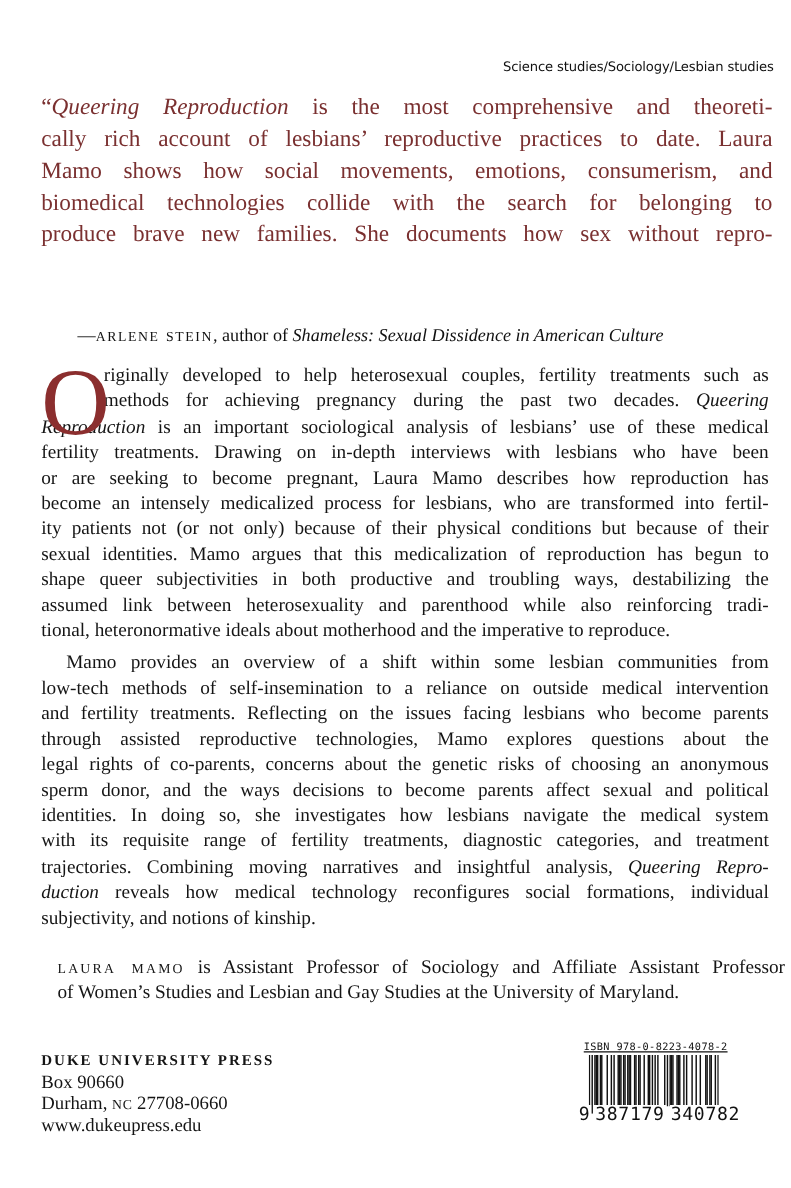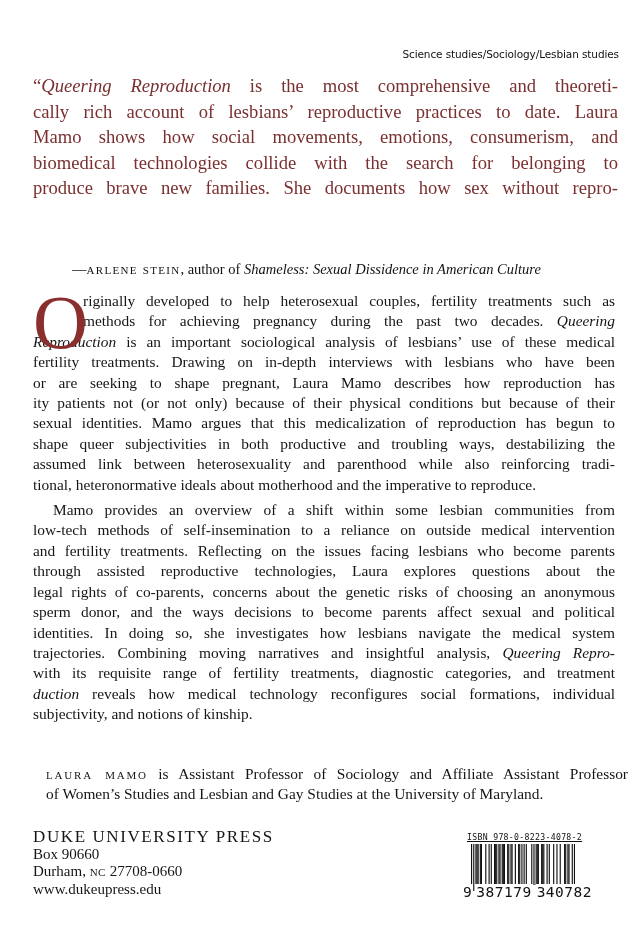--- a/index.html
+++ b/index.html
@@ -15,21 +15,21 @@
     .quote {
       position: absolute; left: 33px; top: 73px; width: 585px;
       font-family: "Liberation Serif", serif; font-size: 18.6px; line-height: 25.6px;
       color: #7a3030; text-align: justify;
     }
     .quote .line { display: block; text-align: justify; text-align-last: justify; white-space: nowrap; }
     .quote .line.last { text-align-last: left; }
     .quote em { }
 
     .attribution {
-      position: absolute; left: 72px; top: 261px; width: 545px;
+      position: absolute; left: 62px; top: 261px; width: 545px;
       font-family: "Liberation Serif", serif; font-size: 14.5px; color: #111; white-space: nowrap;
     }
     .smallcaps { font-variant: small-caps; letter-spacing: 1.3px; text-transform: lowercase; }
     .attribution .smallcaps { font-size: 15px; }
 
     .body-text {
       position: absolute; left: 33px; top: 291px; width: 582px;
       font-family: "Liberation Serif", serif; font-size: 15.4px; line-height: 20.4px; color: #151515;
     }
     .body-text .line { display: block; white-space: nowrap; text-align: justify; text-align-last: justify; }
@@ -47,21 +47,21 @@
       position: absolute; left: 46px; top: 764px; width: 582px;
       font-family: "Liberation Serif", serif; font-size: 15.4px; line-height: 20.4px; color: #151515;
     }
     .bio .line { display: block; white-space: nowrap; }
     .bio .smallcaps { font-size: 15.6px; letter-spacing: 1.8px; }
 
     .publisher {
       position: absolute; left: 33px; top: 828px; width: 300px;
       font-family: "Liberation Serif", serif; font-size: 15px; line-height: 17.5px; color: #151515;
     }
-    .publisher .name { letter-spacing: 1.6px; font-size: 17px; font-weight: normal; display: block; }
+    .publisher .name { letter-spacing: 1.6px; font-size: 12px; font-weight: bold; display: block; margin-top: 12px; }
     .publisher .pline { display: block; }
 
     .barcode {
       position: absolute; left: 462px; top: 832px; width: 118px; height: 68px;
     }
     .isbn-text {
       position: absolute; left: 5px; top: 0px;
       font-family: "DejaVu Sans Mono", monospace; font-size: 8.2px; color: #111; letter-spacing: 0.3px; white-space: nowrap; text-decoration: underline;
     }
     .bars { position: absolute; left: 9px; top: 12px; width: 104px; height: 47px; }
@@ -91,36 +91,37 @@
   <div class="attribution">
     <span>—</span><span class="smallcaps">Arlene Stein</span><span>, author of </span><em>Shameless: Sexual Dissidence in American Culture</em>
   </div>
 
   <div class="body-text" id="desc">
     <span class="dropcap">O</span>
   <span class="line indent-dc"><span>riginally developed to help heterosexual couples, fertility treatments such as</span></span>
       <span class="line indent-dc"><span>methods for achieving pregnancy during the past two decades. </span><em>Queering</em></span>
       <span class="line"><em>Reproduction</em><span> is an important sociological analysis of lesbians’ use of these medical</span></span>
       <span class="line"><span>fertility treatments. Drawing on in-depth interviews with lesbians who have been</span></span>
-      <span class="line"><span>or are seeking to shape pregnant, Laura Mamo describes how reproduction has</span></span>
+      <span class="line"><span>or are seeking to become pregnant, Laura Mamo describes how reproduction has</span></span>
+      <span class="line"><span>become an intensely medicalized process for lesbians, who are transformed into fertil-</span></span>
       <span class="line"><span>ity patients not (or not only) because of their physical conditions but because of their</span></span>
       <span class="line"><span>sexual identities. Mamo argues that this medicalization of reproduction has begun to</span></span>
       <span class="line"><span>shape queer subjectivities in both productive and troubling ways, destabilizing the</span></span>
       <span class="line"><span>assumed link between heterosexuality and parenthood while also reinforcing tradi-</span></span>
       <span class="line last"><span>tional, heteronormative ideals about motherhood and the imperative to reproduce.</span></span>
       <span class="gap"></span>
       <span class="line para-start"><span>Mamo provides an overview of a shift within some lesbian communities from</span></span>
       <span class="line"><span>low-tech methods of self-insemination to a reliance on outside medical intervention</span></span>
       <span class="line"><span>and fertility treatments. Reflecting on the issues facing lesbians who become parents</span></span>
-      <span class="line"><span>through assisted reproductive technologies, Laura explores questions about the</span></span>
+      <span class="line"><span>through assisted reproductive technologies, Mamo explores questions about the</span></span>
       <span class="line"><span>legal rights of co-parents, concerns about the genetic risks of choosing an anonymous</span></span>
       <span class="line"><span>sperm donor, and the ways decisions to become parents affect sexual and political</span></span>
       <span class="line"><span>identities. In doing so, she investigates how lesbians navigate the medical system</span></span>
+      <span class="line"><span>with its requisite range of fertility treatments, diagnostic categories, and treatment</span></span>
       <span class="line"><span>trajectories. Combining moving narratives and insightful analysis, </span><em>Queering Repro-</em></span>
-      <span class="line"><span>with its requisite range of fertility treatments, diagnostic categories, and treatment</span></span>
       <span class="line"><em>duction</em><span> reveals how medical technology reconfigures social formations, individual</span></span>
       <span class="line last"><span>subjectivity, and notions of kinship.</span></span>
     </div>
 
   <div class="bio">
     <span class="line" style="text-align:justify;text-align-last:justify;"><span class="smallcaps">Laura Mamo</span><span> is Assistant Professor of Sociology and Affiliate Assistant Professor</span></span>
     <span class="line">of Women’s Studies and Lesbian and Gay Studies at the University of Maryland.</span>
   </div>
 
   <div class="publisher">

